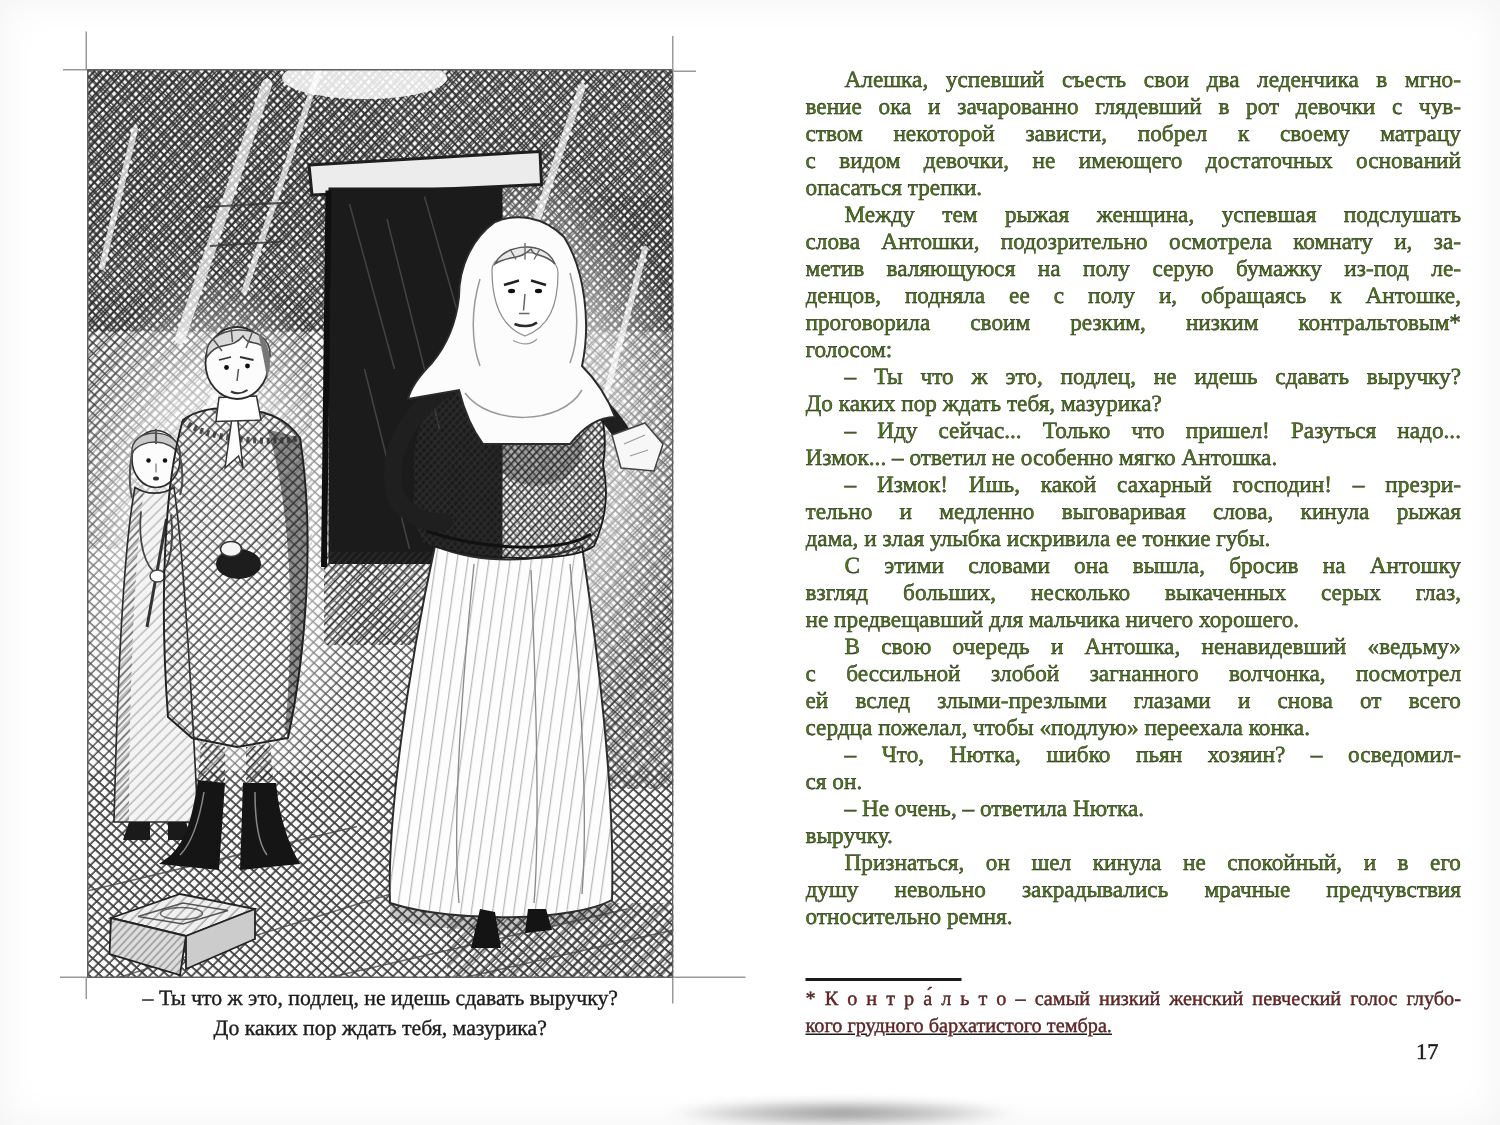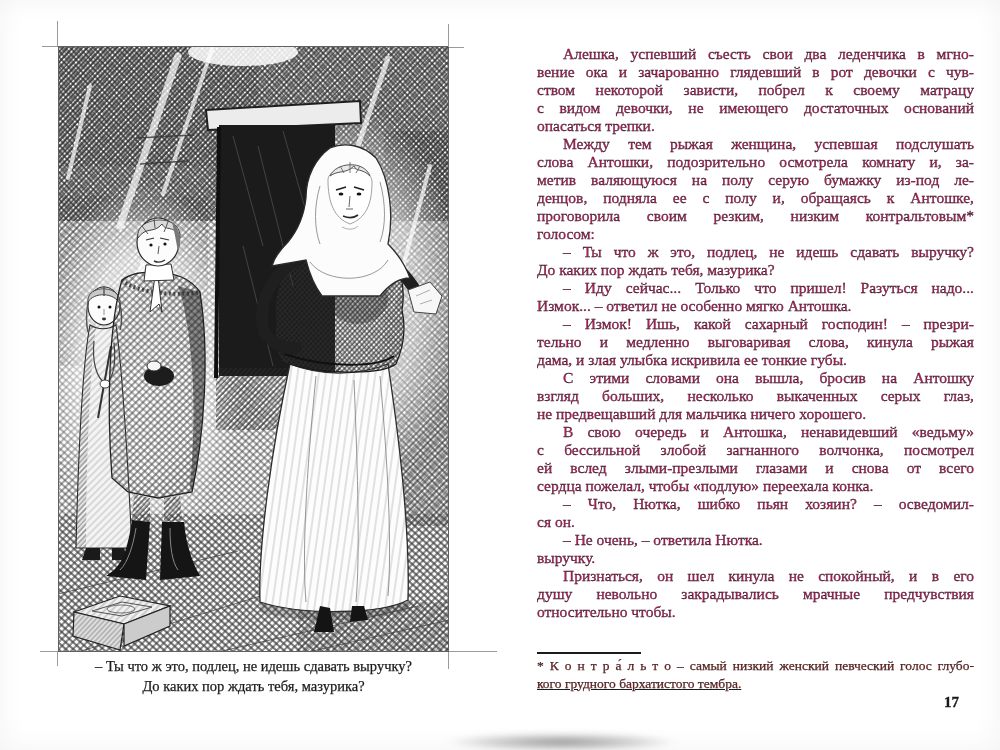--- a/index.html
+++ b/index.html
@@ -14,34 +14,34 @@
   .illus svg{display:block;width:100%;height:100%;}
   .crop{position:absolute;background:#9a9a9a;}
   .caption{
     position:absolute;left:48px;top:657px;width:411px;text-align:center;
     font-size:14.5px;line-height:19.5px;color:#1c1c1c;-webkit-text-stroke:0.25px #1c1c1c;
   }
 
   
   .text-col{
     position:absolute;left:537px;top:45px;width:437px;
-    font-size:15.5px;color:#be185d;-webkit-text-stroke:0.3px #1b1b1b;
+    font-size:15.5px;color:#4d7c0f;-webkit-text-stroke:0.3px #1b1b1b;
   }
   .body-line{height:18px;line-height:18px;text-align:justify;text-align-last:left;overflow:hidden;white-space:normal;}
   .body-line.j{text-align-last:justify;}
   .body-line.i{text-indent:26px;}
 
   .fn-rule{position:absolute;left:537px;top:652px;width:104px;height:2px;background:#1b1b1b;}
   .footnote{
     position:absolute;left:537px;top:657px;width:437px;
     font-size:13.5px;line-height:17.5px;color:#7f1d1d;-webkit-text-stroke:0.25px #1b1b1b;
   }
   .fn-line1{text-align:justify;text-align-last:justify;height:17.5px;overflow:hidden;}
   .fn-line2{text-align:left;text-decoration:underline;}
-  .pagenum{position:absolute;left:944px;top:694px;width:30px;font-size:15px;color:#1a1a1a;font-weight:bold;-webkit-text-stroke:0.3px #1a1a1a;}
+  .pagenum{position:absolute;left:944px;top:694px;width:30px;font-size:15px;color:#1a1a1a;-webkit-text-stroke:0.3px #1a1a1a;}
 
   .shadow-bottom{
     position:absolute;left:424px;top:729px;width:300px;height:21px;
     background:radial-gradient(ellipse 52% 58% at 46% 62%, rgba(90,90,90,0.62) 0%, rgba(125,125,125,0.32) 48%, rgba(255,255,255,0) 75%);
     filter:blur(3px);
   }
 </style>
 </head>
 <body>
 
@@ -259,21 +259,21 @@
       <div class="body-line i j">В свою очередь и Антошка, ненавидевший «ведьму»</div>
       <div class="body-line j">с бессильной злобой загнанного волчонка, посмотрел</div>
       <div class="body-line j">ей вслед злыми-презлыми глазами и снова от всего</div>
       <div class="body-line">сердца пожелал, чтобы «подлую» переехала конка.</div>
       <div class="body-line i j">– Что, Нютка, шибко пьян хозяин? – осведомил-</div>
       <div class="body-line">ся он.</div>
       <div class="body-line i">– Не очень, – ответила Нютка.</div>
       <div class="body-line">выручку.</div>
       <div class="body-line i j">Признаться, он шел кинула не спокойный, и в его</div>
       <div class="body-line j">душу невольно закрадывались мрачные предчувствия</div>
-      <div class="body-line">относительно чтобы.</div>
+      <div class="body-line">относительно ремня.</div>
     </div>
 
   <div class="fn-rule"></div>
   <div class="footnote">
     <div class="fn-line1">* К о н т р а́ л ь т о  –  самый низкий женский певческий голос глубо-</div>
     <div class="fn-line2">кого грудного бархатистого тембра.</div>
   </div>
 
   <div class="pagenum">17</div>
 

